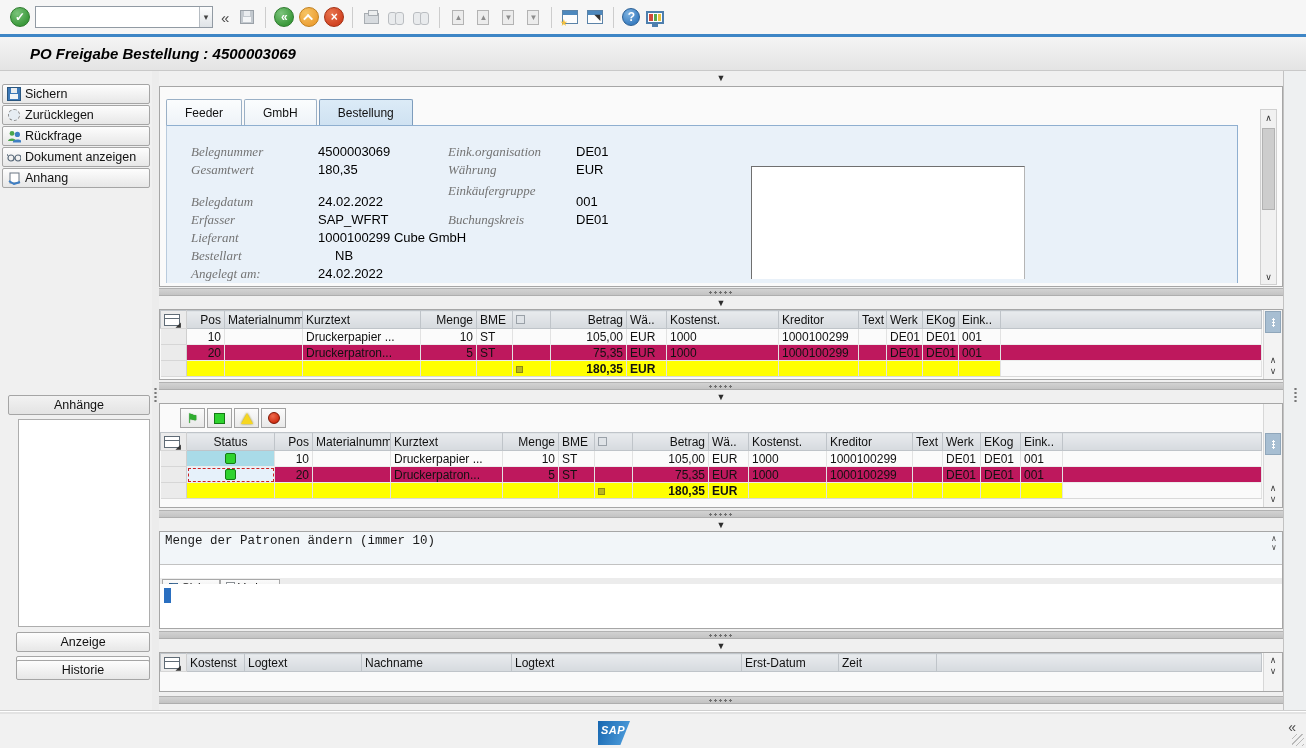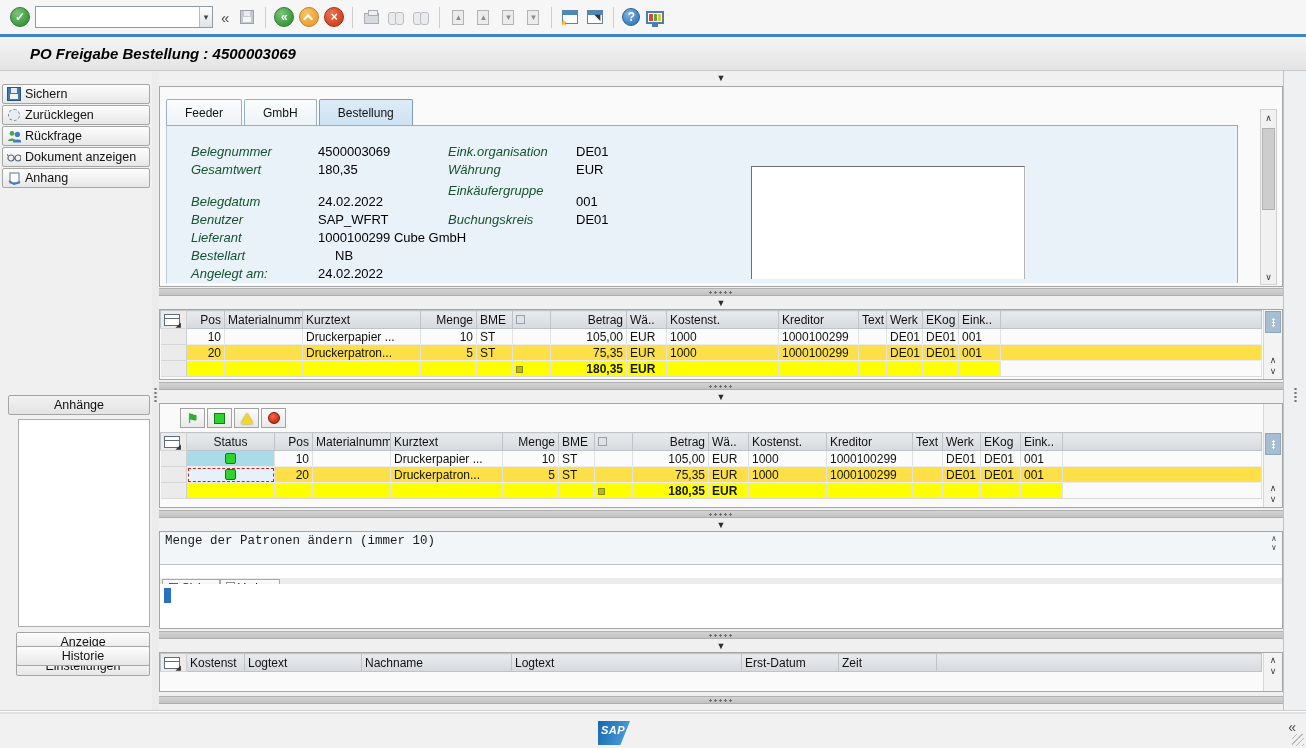--- a/index.html
+++ b/index.html
@@ -81,39 +81,39 @@
   
   .tabs { position:absolute; left:6px; top:12px; display:flex; }
   .tab { height:26px; padding:0 18px; display:flex; align-items:center; font-size:12px;
          border:1px solid #9ab0c6; border-bottom:none; background:linear-gradient(#fbfdfe,#eef3f8);
          margin-right:2px; border-radius:2px 2px 0 0; }
   .tab.active { background:linear-gradient(#dcebf7,#cfe2f2); border-color:#7d9cbc; position:relative; z-index:2; }
   .formblue { position:absolute; left:6px; top:38px; width:1072px; bottom:3px;
               background:#e9f1f9; border-top:1px solid #8fafd0; border-right:1px solid #8fafd0;
               border-left:1px solid #b9cbdd; }
   .fld { position:absolute; white-space:nowrap; font-size:13px; }
-  .fld .lbl { font-style:italic; color:#14532d; }
+  .fld .lbl { font-style:italic; color:#737373;font-family:Liberation Serif, serif; }
   .fld .val { color:#000; }
   .whitebox { position:absolute; left:584px; top:40px; width:274px; height:113px; background:#fff;
               border:1px solid #6f6f6f; border-right-color:#b5b5b5; border-bottom:none; }
   .vscroll { position:absolute; width:17px; background:#f1f1f1; border:1px solid #d0d0d0; }
   .vs-btn { position:absolute; left:0; width:15px; height:15px; display:flex; align-items:center; justify-content:center;
             font-size:9px; color:#333; }
   .vs-thumb { position:absolute; left:1px; width:13px; background:#cdcdcd; border:1px solid #b2b2b2; }
 
   
   .tblwrap { overflow:hidden; }
   table.alv { border-collapse:collapse; table-layout:fixed; width:calc(100% - 20px); font-size:12px; }
   .alv th { background:linear-gradient(#e8ebee,#d6dade); border:1px solid #bfc4c9; font-weight:normal;
             text-align:left; padding:0 3px; height:18px; white-space:nowrap; overflow:hidden; }
   .alv td { padding:0 3px; height:16px; border-right:1px solid #e2e2e2; border-bottom:1px solid #ececec;
             white-space:nowrap; overflow:hidden; }
   .alv .selc { background:#ebebeb; border-right:1px solid #cfcfcf; border-bottom:1px solid #d6d6d6; }
   .alv tr.r1 td { background:#fbfbfb; }
-  .alv tr.r2 td { background:#fde047; }
+  .alv tr.r2 td { background:#be185d; }
   .alv tr.r1 td.selc, .alv tr.r2 td.selc { background:#ebebeb; }
   .alv .num { text-align:right; }
   .alv tr.tot td.y { background:#ffff00; }
   .alv tr.tot td { border-bottom:1px solid #d9d9d9; }
   .alv tr.tot .b { font-weight:bold; }
   .gridico { width:16px; height:12px; border:1px solid #5f6b76; background:#fff; position:relative; display:block; }
   .gridico::before { content:""; position:absolute; left:0; right:0; top:3px; border-top:1px solid #5f6b76; }
   .gridico::after { content:"◢"; position:absolute; right:-2px; bottom:-4px; font-size:7px; color:#333; }
   .mini-btn { display:inline-block; width:9px; height:9px; background:#dfe3e7; border:1px solid #9aa1a8; }
   .sum-sq { display:inline-block; width:7px; height:7px; background:#b9b622; border:1px solid #8d8a14; }
@@ -291,21 +291,21 @@
         <span>Anhänge</span>
       </div>
       <div class="attach-white"></div>
 
       <div class="sb-btn center" style="top:561px; left:16px; width:134px">
         <span>Anzeige</span>
       </div>
       <div class="sb-btn center" style="top:585px; left:16px; width:134px">
         <span>Einstellungen</span>
       </div>
-      <div class="sb-btn center" style="top:575px; left:16px; width:134px">
+      <div class="sb-btn center" style="top:589px; left:16px; width:134px">
         <span>Historie</span>
       </div>
     </div>
 
     <div class="splitter-v">
       <span class="vdots" style="left:1px; top:316px"></span>
     </div>
 
     <div class="main">
 
@@ -329,21 +329,21 @@
           <div class="fld" style="left:151px; top:18px"><span class="val">4500003069</span></div>
           <div class="fld" style="left:24px; top:36px"><span class="lbl">Gesamtwert</span></div>
           <div class="fld" style="left:151px; top:36px"><span class="val">180,35</span></div>
           <div class="fld" style="left:281px; top:18px"><span class="lbl">Eink.organisation</span></div>
           <div class="fld" style="left:409px; top:18px"><span class="val">DE01</span></div>
           <div class="fld" style="left:281px; top:36px"><span class="lbl">Währung</span></div>
           <div class="fld" style="left:409px; top:36px"><span class="val">EUR</span></div>
 
           <div class="fld" style="left:24px; top:68px"><span class="lbl">Belegdatum</span></div>
           <div class="fld" style="left:151px; top:68px"><span class="val">24.02.2022</span></div>
-          <div class="fld" style="left:24px; top:86px"><span class="lbl">Benutzer</span></div>
+          <div class="fld" style="left:24px; top:86px"><span class="lbl">Erfasser</span></div>
           <div class="fld" style="left:151px; top:86px"><span class="val">SAP_WFRT</span></div>
           <div class="fld" style="left:281px; top:57px"><span class="lbl">Einkäufergruppe</span></div>
           <div class="fld" style="left:409px; top:68px"><span class="val">001</span></div>
           <div class="fld" style="left:281px; top:86px"><span class="lbl">Buchungskreis</span></div>
           <div class="fld" style="left:409px; top:86px"><span class="val">DE01</span></div>
 
           <div class="fld" style="left:24px; top:104px"><span class="lbl">Lieferant</span></div>
           <div class="fld" style="left:151px; top:104px"><span class="val">1000100299 Cube GmbH</span></div>
           <div class="fld" style="left:24px; top:122px"><span class="lbl">Bestellart</span></div>
           <div class="fld" style="left:168px; top:122px"><span class="val">NB</span></div>

